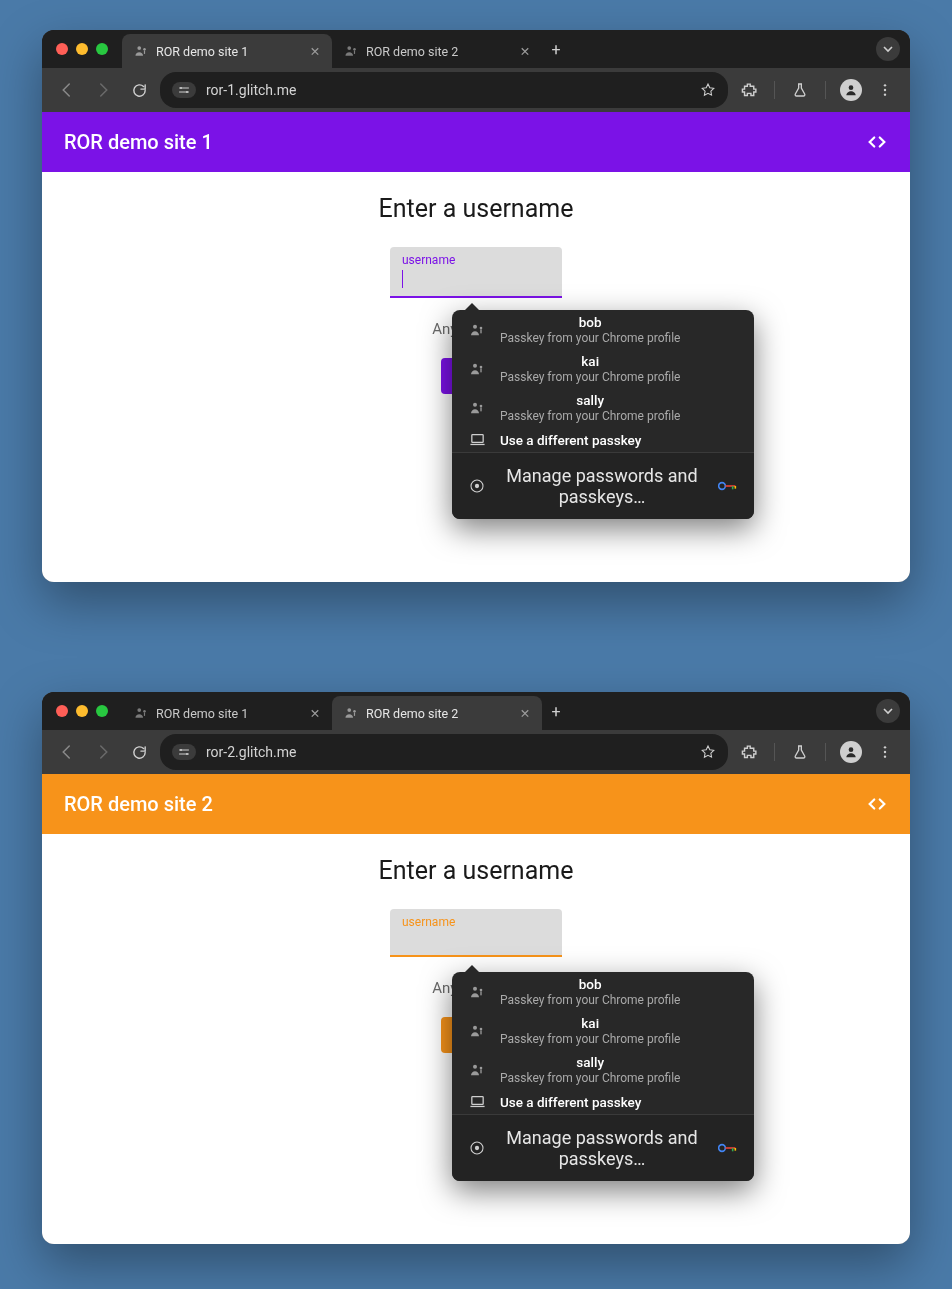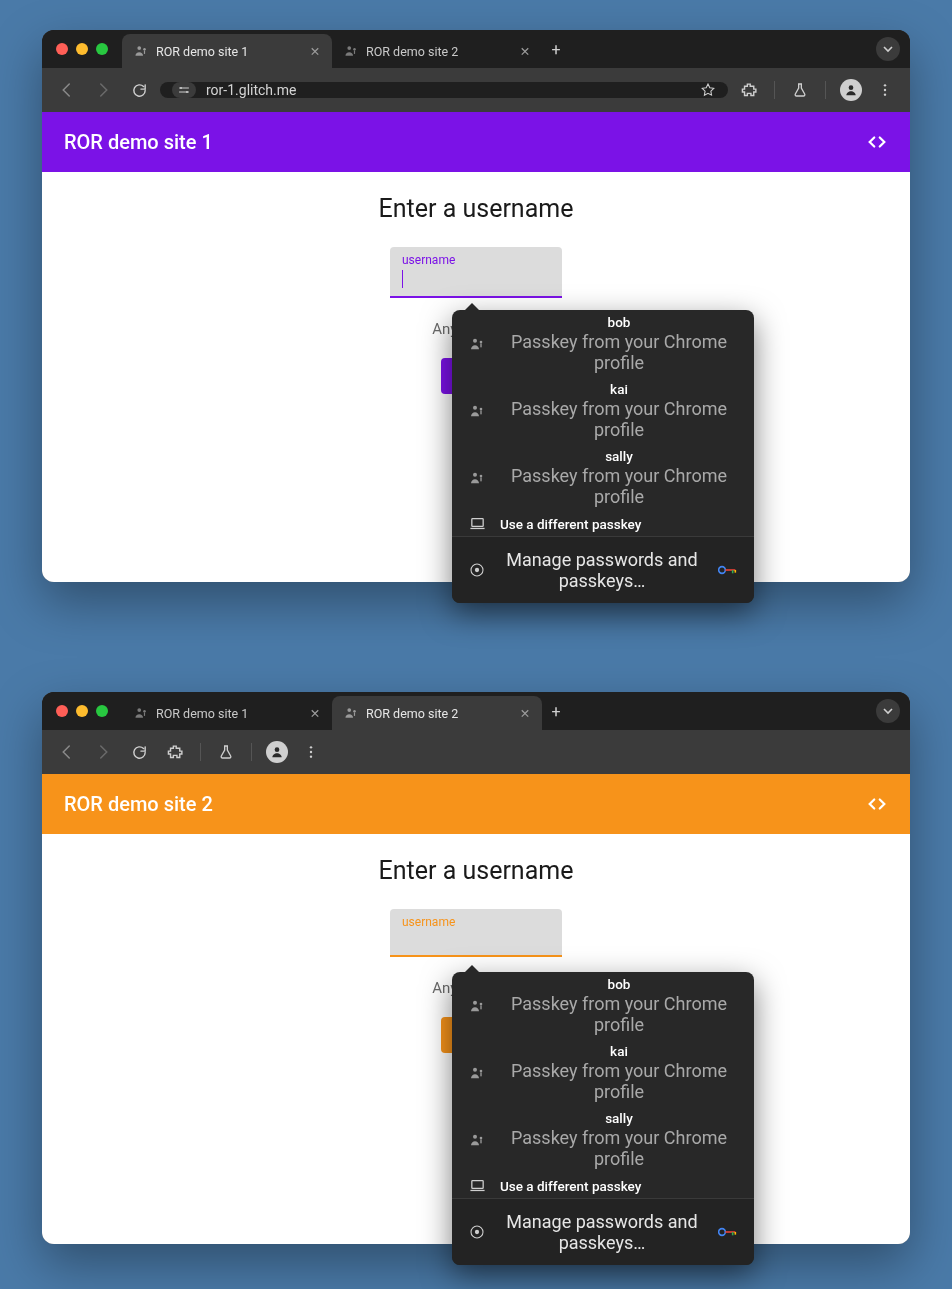--- a/index.html
+++ b/index.html
@@ -64,21 +64,21 @@
     padding: 0 10px; gap:6px;
   }
   .tbtn {
     width:30px; height:30px; border-radius:15px;
     display:flex; align-items:center; justify-content:center;
     color:#cfcfcf; cursor:pointer;
   }
   .tbtn.dim { color:#7a7a7a; }
   .addr {
     flex:1; display:flex; align-items:center;
-    background:#1f1f1f; height:16px; border-radius:16px;
+    background:#1f1f1f; height:36px; border-radius:16px;
     padding:0 12px; gap:10px; color:#d4d4d4; font-size:14px;
   }
   .addr .site-chip {
     background:#3b3b3b; color:#d0d0d0;
     border-radius:10px; padding:2px 6px; font-size:11px;
     display:flex; align-items:center; gap:4px;
   }
   .addr .url { flex:1; }
   .addr .star { color:#cfcfcf; }
   .tool-icons { display:flex; align-items:center; gap:4px; color:#cfcfcf; }
@@ -127,21 +127,21 @@
     border-left:8px solid transparent;
     border-right:8px solid transparent;
     border-bottom:8px solid #282828;
   }
   .pk-row {
     display:flex; align-items:center; gap:14px;
     padding:4px 16px; cursor:pointer;
   }
   .pk-icon { width:18px; display:flex; align-items:center; justify-content:center; color:#9a9a9a; flex-shrink:0; }
   .pk-text .pk-name { color:#fff; font-weight:500; font-size:13.5px; }
-  .pk-text .pk-sub { color:#a9a9a9; font-size:18px; margin-top:1px; }
+  .pk-text .pk-sub { color:#a9a9a9; font-size:12px; margin-top:1px; }
   .pk-divider { height:1px; background:#3a3a3a; }
   .pk-footer {
     display:flex; align-items:center; gap:14px;
     padding:12px 16px; background:#232323;
     border-radius:0 0 8px 8px;
   }
   .pk-footer .label { flex:1; color:#e6e6e6; font-size:18px; }
   .key-dots { display:flex; align-items:center; }
   svg { display:block; }
 </style>
@@ -397,20 +397,35 @@
       <div class="tbtn dim">
         <svg width="18" height="18" viewBox="0 0 24 24">
             <path d="M9 4l8 8-8 8" stroke="#6a6a6a" stroke-width="2" fill="none" stroke-linecap="round"></path>
           </svg>
       </div>
       <div class="tbtn">
         <svg width="17" height="17" viewBox="0 0 24 24">
             <path d="M20 12a8 8 0 1 1-2.3-5.6M20 4v6h-6" stroke="#cfcfcf" stroke-width="2" fill="none" stroke-linecap="round"></path>
           </svg>
       </div>
+      <div class="addr">
+        <span class="site-chip">
+          <svg width="12" height="12" viewBox="0 0 24 24" fill="#cfcfcf">
+              <path d="M7 8h14M3 8h2M3 16h14M21 16h-2" stroke="#cfcfcf" stroke-width="2" stroke-linecap="round"></path>
+              <circle cx="6" cy="8" r="2"></circle>
+              <circle cx="18" cy="16" r="2"></circle>
+            </svg>
+        </span>
+        <span class="url">ror-2.glitch.me</span>
+        <span class="star">
+          <svg width="16" height="16" viewBox="0 0 24 24">
+              <path d="M12 3l2.7 5.5 6 .9-4.4 4.3 1 6L12 17l-5.4 2.8 1-6L3.3 9.4l6-.9z" fill="none" stroke="#cfcfcf" stroke-width="1.6"></path>
+            </svg>
+        </span>
+      </div>
       <div class="tool-icons">
         <div class="tbtn">
           <svg width="17" height="17" viewBox="0 0 24 24" fill="none" stroke="#cfcfcf" stroke-width="2">
               <path d="M9 3h4v3h5v4h3v4h-3v5h-4v-3H9v3H5v-5H2v-4h3V6h4z"></path>
             </svg>
         </div>
         <div class="sep"></div>
         <div class="tbtn">
           <svg width="16" height="16" viewBox="0 0 24 24" fill="none" stroke="#cfcfcf" stroke-width="2">
               <path d="M9 3h6M10 3v6l-5 9a2 2 0 0 0 1.8 3h10.4A2 2 0 0 0 19 18l-5-9V3"></path>

